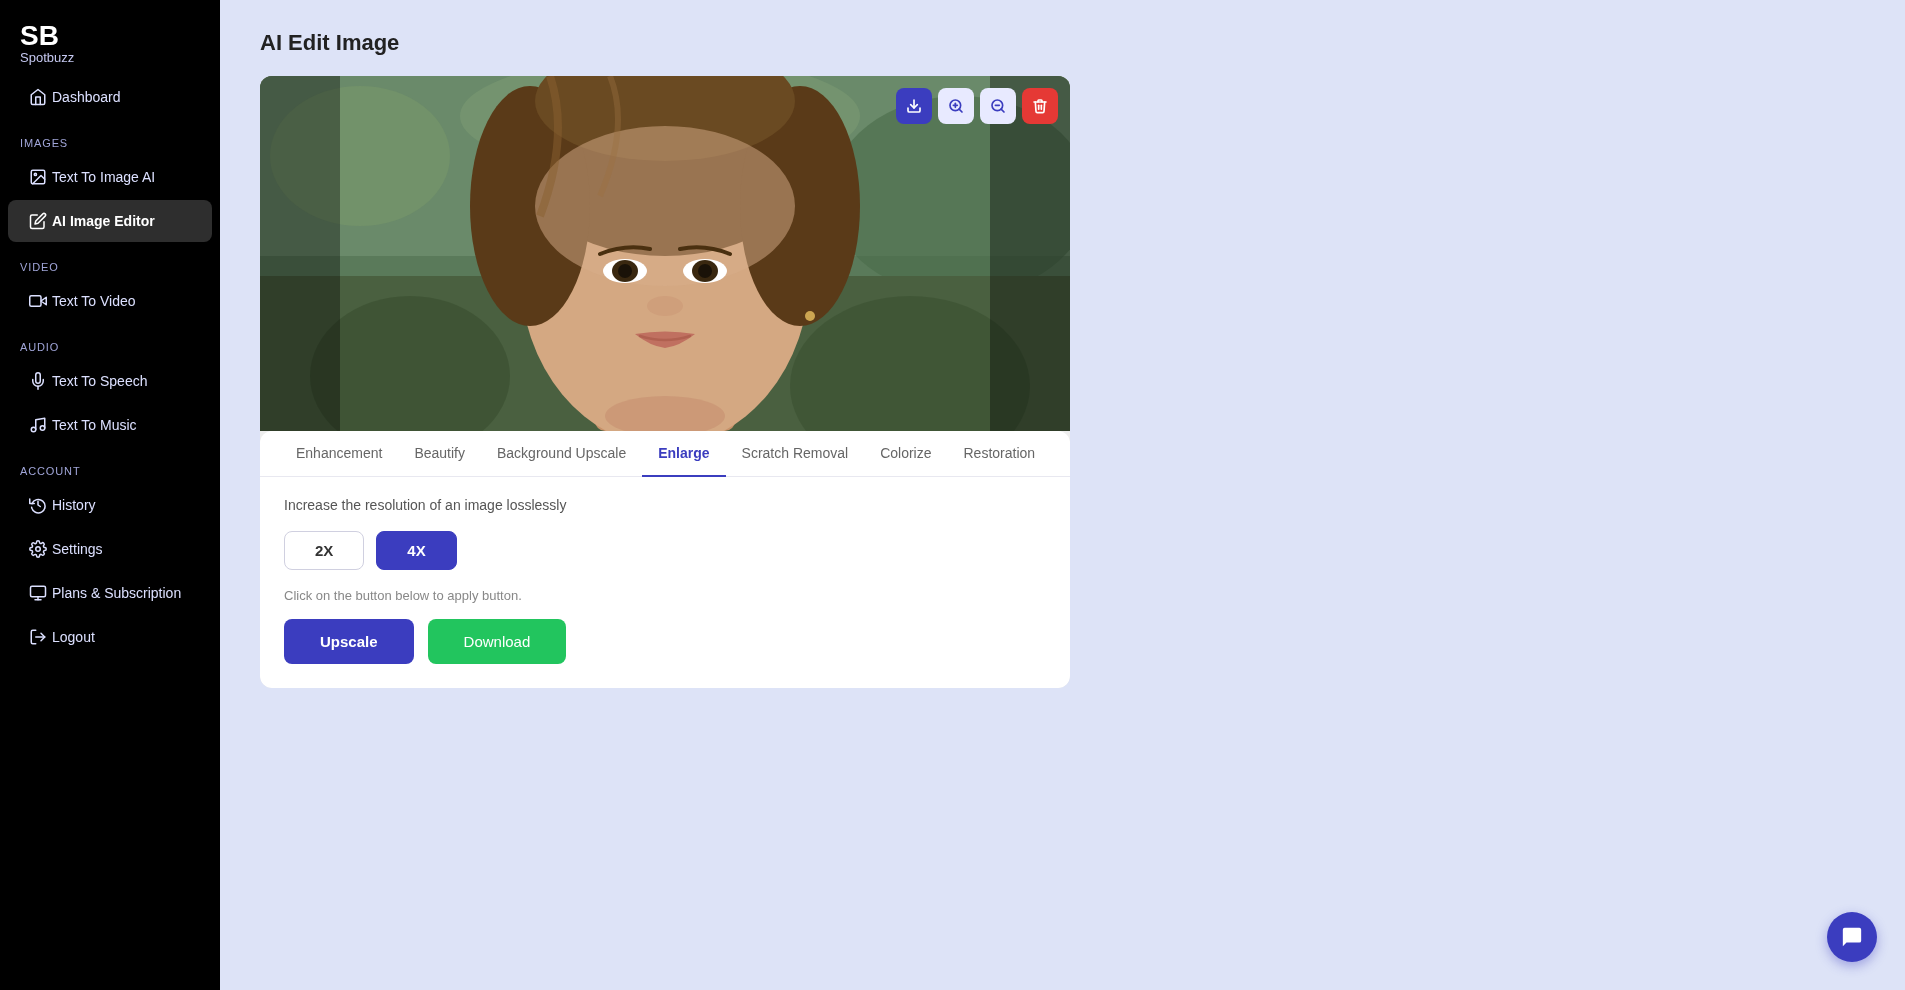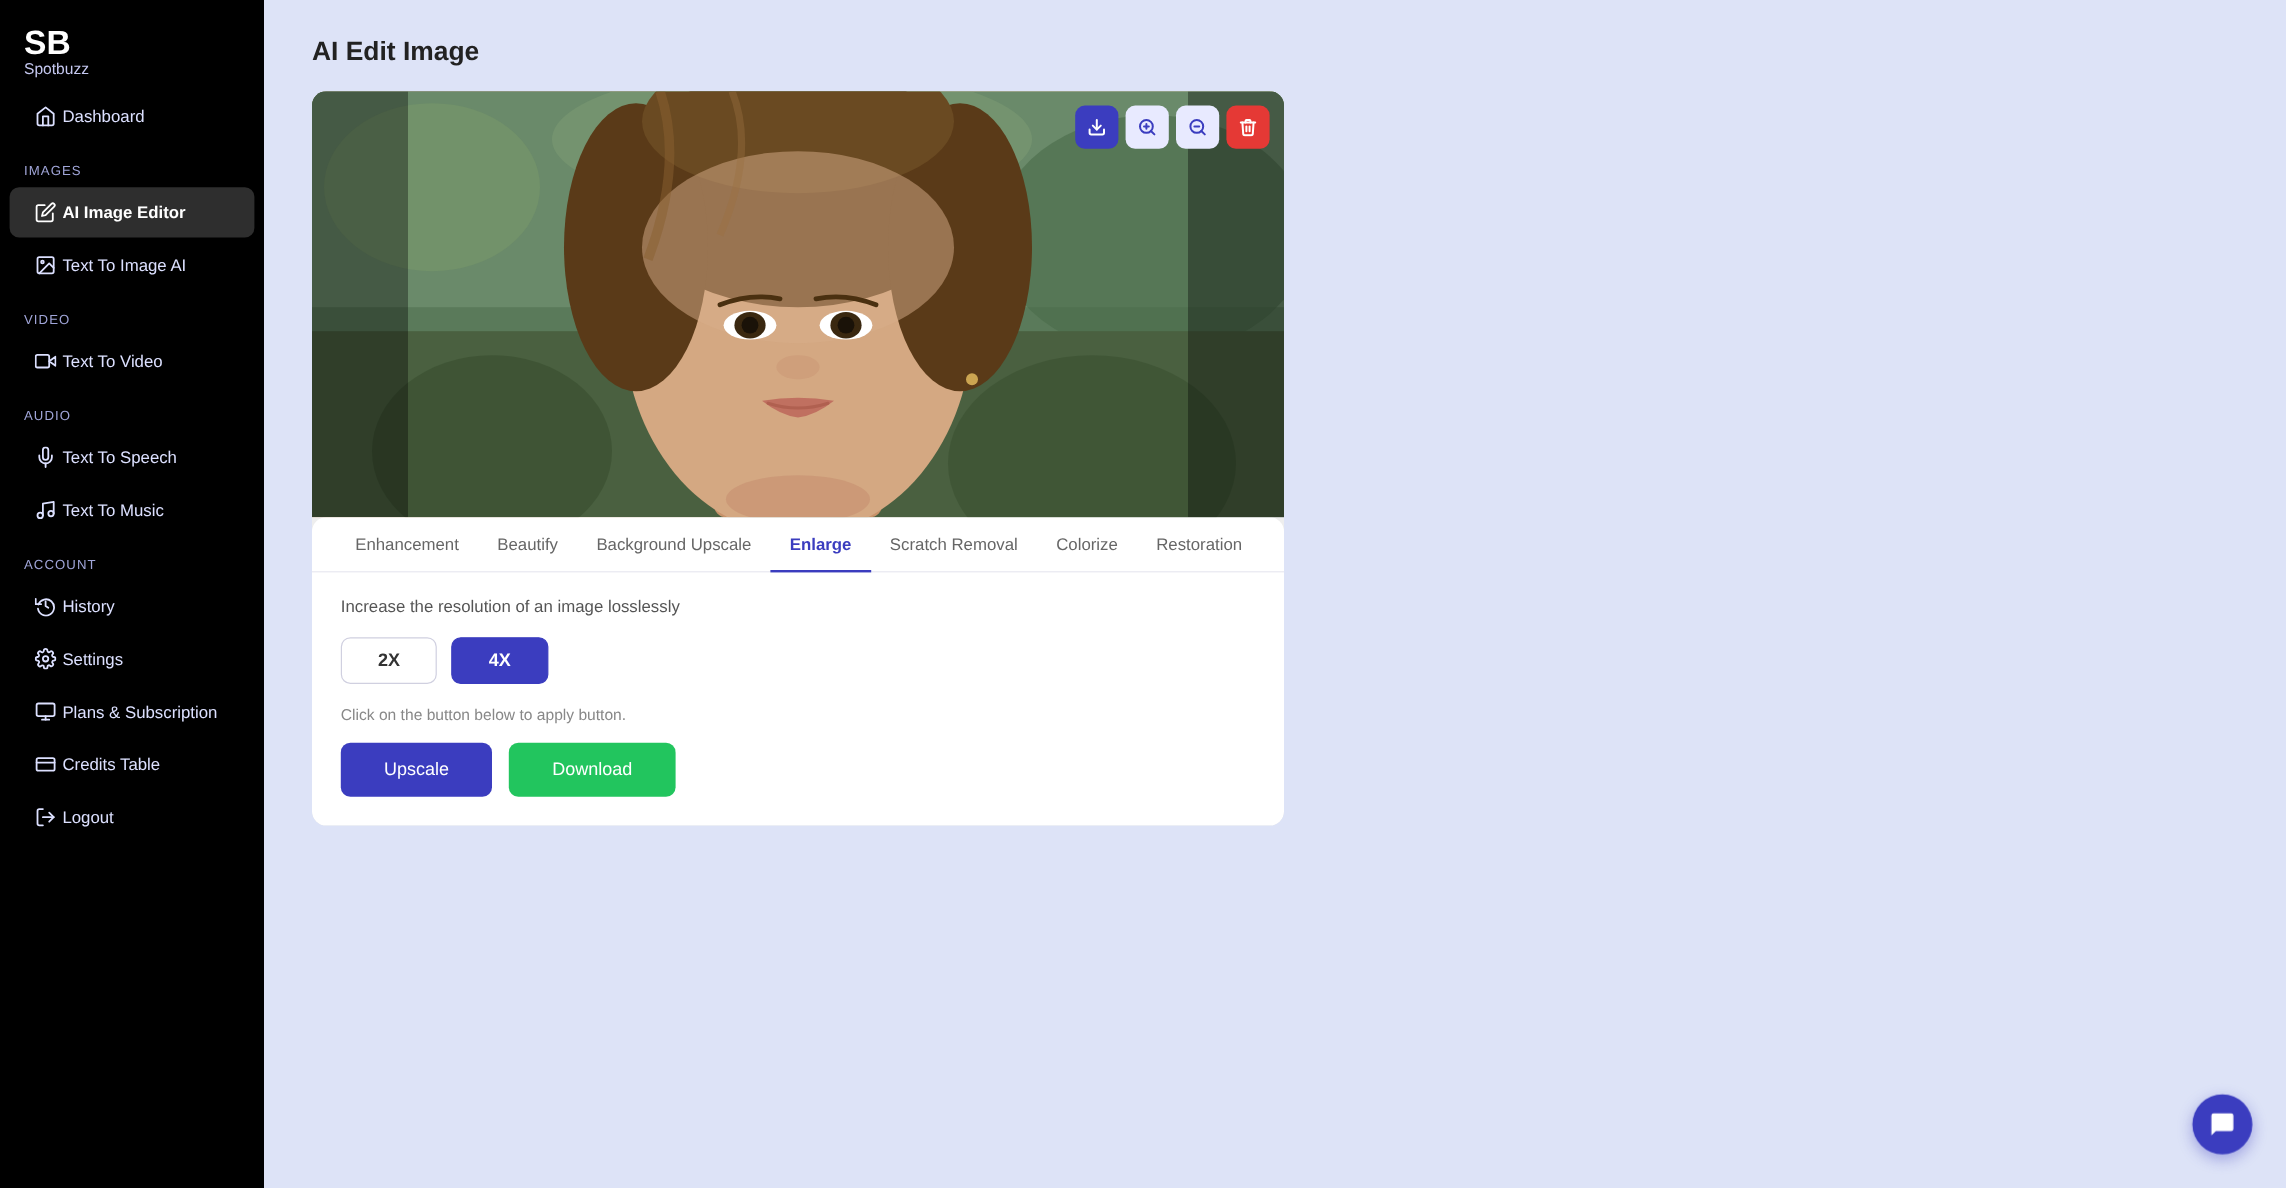--- a/index.html
+++ b/index.html
@@ -187,21 +187,21 @@
       display: flex;
       gap: 14px;
     }
     .btn-upscale {
       padding: 14px 36px;
       background: #3b3dbf;
       color: #fff;
       border: none;
       border-radius: 8px;
       font-size: 15px;
-      font-weight: 400;
+      font-weight: 700;
       cursor: pointer;
     }
     .btn-download {
       padding: 14px 36px;
       background: #22c55e;
       color: #fff;
       border: none;
       border-radius: 8px;
       font-size: 15px;
       font-weight: 400;
@@ -242,39 +242,39 @@
     <span class="icon">
       <svg width="18" height="18" viewBox="0 0 24 24" fill="none" stroke="currentColor" stroke-width="2" stroke-linecap="round" stroke-linejoin="round">
         <path d="M3 9l9-7 9 7v11a2 2 0 0 1-2 2H5a2 2 0 0 1-2-2z"></path>
           <polyline points="9 22 9 12 15 12 15 22"></polyline>
       </svg>
     </span>
     <span>Dashboard</span>
   </div>
 
   <div class="sidebar-section-label">Images</div>
-  <div class="sidebar-item active">
-    <span class="icon">
-      <svg width="18" height="18" viewBox="0 0 24 24" fill="none" stroke="currentColor" stroke-width="2" stroke-linecap="round" stroke-linejoin="round">
-        <path d="M11 4H4a2 2 0 0 0-2 2v14a2 2 0 0 0 2 2h14a2 2 0 0 0 2-2v-7"></path>
-          <path d="M18.5 2.5a2.121 2.121 0 0 1 3 3L12 15l-4 1 1-4 9.5-9.5z"></path>
-      </svg>
-    </span>
-    <span>AI Image Editor</span>
-  </div>
   <div class="sidebar-item">
     <span class="icon">
       <svg width="18" height="18" viewBox="0 0 24 24" fill="none" stroke="currentColor" stroke-width="2" stroke-linecap="round" stroke-linejoin="round">
         <rect x="3" y="3" width="18" height="18" rx="2"></rect>
           <circle cx="8.5" cy="8.5" r="1.5"></circle>
           <polyline points="21 15 16 10 5 21"></polyline>
       </svg>
     </span>
     <span>Text To Image AI</span>
   </div>
+  <div class="sidebar-item active">
+    <span class="icon">
+      <svg width="18" height="18" viewBox="0 0 24 24" fill="none" stroke="currentColor" stroke-width="2" stroke-linecap="round" stroke-linejoin="round">
+        <path d="M11 4H4a2 2 0 0 0-2 2v14a2 2 0 0 0 2 2h14a2 2 0 0 0 2-2v-7"></path>
+          <path d="M18.5 2.5a2.121 2.121 0 0 1 3 3L12 15l-4 1 1-4 9.5-9.5z"></path>
+      </svg>
+    </span>
+    <span>AI Image Editor</span>
+  </div>
 
   <div class="sidebar-section-label">Video</div>
   <div class="sidebar-item">
     <span class="icon">
       <svg width="18" height="18" viewBox="0 0 24 24" fill="none" stroke="currentColor" stroke-width="2" stroke-linecap="round" stroke-linejoin="round">
         <polygon points="23 7 16 12 23 17 23 7"></polygon>
           <rect x="1" y="5" width="15" height="14" rx="2"></rect>
       </svg>
     </span>
     <span>Text To Video</span>
@@ -324,29 +324,20 @@
   </div>
   <div class="sidebar-item">
     <span class="icon">
       <svg width="18" height="18" viewBox="0 0 24 24" fill="none" stroke="currentColor" stroke-width="2" stroke-linecap="round" stroke-linejoin="round">
         <rect x="2" y="3" width="20" height="14" rx="2"></rect>
           <line x1="8" y1="21" x2="16" y2="21"></line>
           <line x1="12" y1="17" x2="12" y2="21"></line>
       </svg>
     </span>
     <span>Plans &amp; Subscription</span>
-  </div>
-  <div class="sidebar-item">
-    <span class="icon">
-      <svg width="18" height="18" viewBox="0 0 24 24" fill="none" stroke="currentColor" stroke-width="2" stroke-linecap="round" stroke-linejoin="round">
-        <rect x="2" y="5" width="20" height="14" rx="2"></rect>
-          <line x1="2" y1="10" x2="22" y2="10"></line>
-      </svg>
-    </span>
-    <span>Credits Table</span>
   </div>
   <div class="sidebar-item">
     <span class="icon">
       <svg width="18" height="18" viewBox="0 0 24 24" fill="none" stroke="currentColor" stroke-width="2" stroke-linecap="round" stroke-linejoin="round">
         <path d="M9 21H5a2 2 0 0 1-2-2V5a2 2 0 0 1 2-2h4"></path>
           <polyline points="16 17 21 12 16 7"></polyline>
           <line x1="21" y1="12" x2="9" y2="12"></line>
       </svg>
     </span>
     <span>Logout</span>

